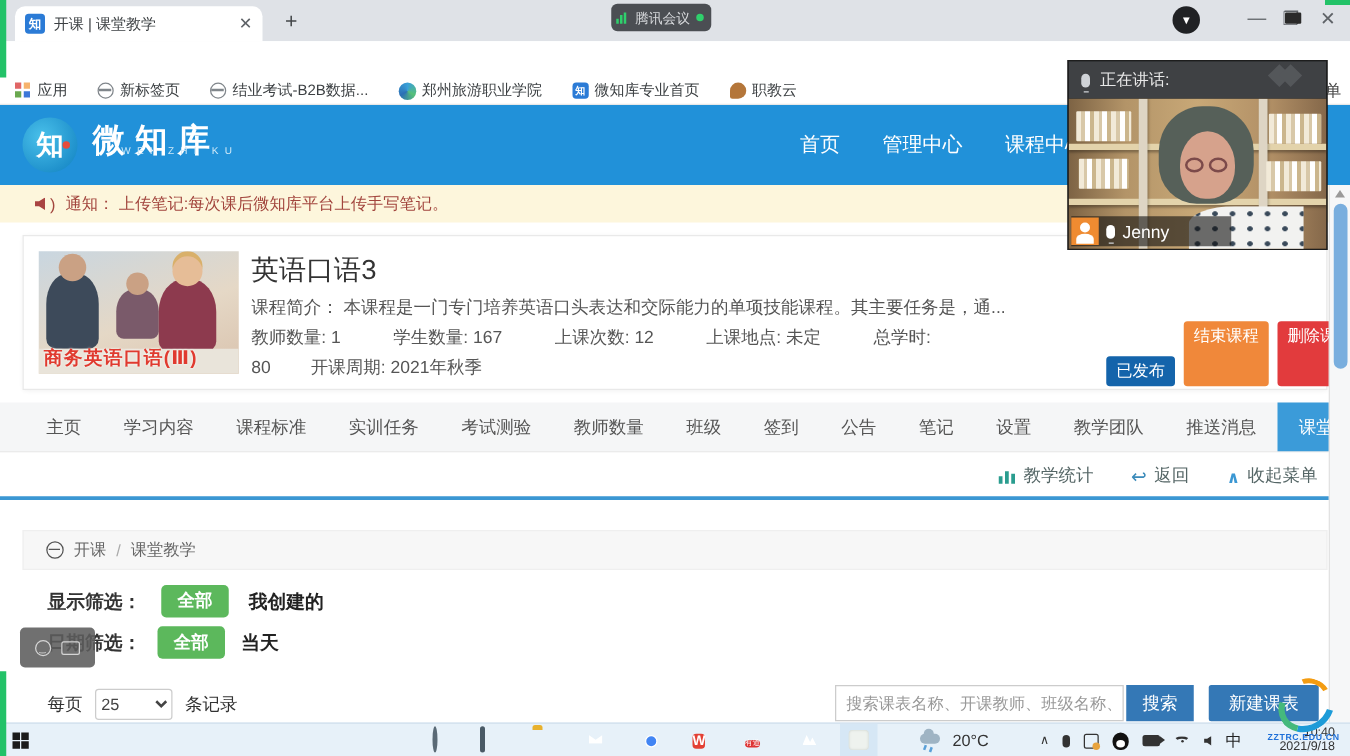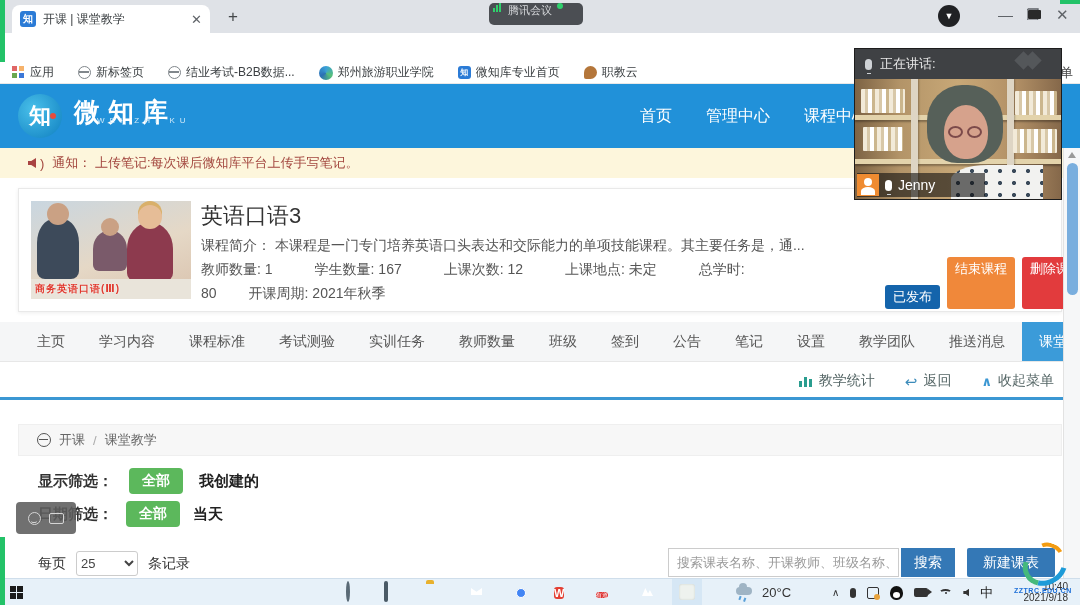--- a/index.html
+++ b/index.html
@@ -8,21 +8,21 @@
   #screen { position:relative; width:1080px; height:605px; background:#fff; overflow:hidden; }
   .abs { position:absolute; }
 
   
   .tabstrip { left:0; top:0; width:1080px; height:33px; background:#dfe2e7; }
   .tab { left:12px; top:5px; width:198px; height:28px; background:#fff; border-radius:8px 8px 0 0; display:flex; align-items:center; padding:0 8px; gap:7px; }
   .favicon-zhi { width:16px; height:16px; background:#2b7bd6; border-radius:3px; color:#fff; font-size:10px; font-weight:bold; display:flex; align-items:center; justify-content:center; flex:none; }
   .tab-title { font-size:12px; color:#3c4043; white-space:nowrap; overflow:hidden; flex:1; }
   .tab-close { font-size:13px; color:#5f6368; cursor:pointer; }
   .newtab { left:228px; top:7px; font-size:17px; color:#44474a; }
-  .meet-pill { left:489px; top:3px; width:94px; height:22px; background:#4b4e53; border-radius:5px; display:flex; gap:5px; padding:0 4px; }
+  .meet-pill { left:489px; top:3px; width:80px; height:22px; background:#4b4e53; border-radius:5px; display:flex; align-items:center; gap:5px; padding:0 4px; }
   .sig { width:10px; height:9px; display:flex; align-items:flex-end; gap:1px; }
   .sig i { display:block; width:2px; background:#2fd06c; }
   .meet-pill span { font-size:11px; color:#d7d9dc; }
   .gdot { width:6px; height:6px; border-radius:50%; background:#2fd06c; }
   .media-circle { left:938px; top:5px; width:22px; height:22px; background:#202124; border-radius:50%; color:#fff; font-size:9px; text-align:center; line-height:22px; }
   .winctl { top:6px; font-size:15px; color:#5f6368; }
   .share-green-tr { left:1060px; top:0; width:20px; height:4px; background:#23c268; }
   .share-green-l1 { left:0; top:0; width:5px; height:62px; background:#23c268; z-index:40; }
   .share-green-l2 { left:0; top:537px; width:5px; height:68px; background:#23c268; z-index:40; }
 
@@ -67,21 +67,21 @@
   
   .card { left:18px; top:188px; width:1044px; height:124px; background:#fff; border:1px solid #e9e9e9; box-shadow:0 1px 4px rgba(0,0,0,.07); }
   .cover { position:absolute; left:12px; top:12px; width:160px; height:98px; overflow:hidden; background:linear-gradient(160deg,#c9d6e0 0%,#e5d8c6 55%,#d9c2ad 100%); }
   .cover .p1 { position:absolute; left:6px; top:18px; width:42px; height:60px; background:#3d4a5a; border-radius:40% 40% 8px 8px; }
   .cover .p1::before { content:""; position:absolute; left:10px; top:-16px; width:22px; height:22px; border-radius:50%; background:#caa184; }
   .cover .p2 { position:absolute; right:18px; top:22px; width:46px; height:58px; background:#8d3a4e; border-radius:45% 45% 8px 8px; }
   .cover .p2::before { content:""; position:absolute; left:11px; top:-18px; width:24px; height:24px; border-radius:50%; background:#e6bd97; box-shadow:0 -4px 0 #d9b06a; }
   .cover .p3 { position:absolute; left:62px; top:30px; width:34px; height:40px; background:#7a5a6a; border-radius:45% 45% 6px 6px; }
   .cover .p3::before { content:""; position:absolute; left:8px; top:-13px; width:18px; height:18px; border-radius:50%; background:#caa184; }
   .cover .tbl { position:absolute; left:0; bottom:0; width:160px; height:20px; background:#e9e4da; }
-  .cover-cap { position:absolute; left:4px; bottom:3px; font-size:10px; font-weight:bold; color:#e03a2f; text-shadow:0 0 2px #fff; letter-spacing:1px; }
+  .cover-cap { position:absolute; left:4px; bottom:3px; font-size:15px; font-weight:bold; color:#e03a2f; text-shadow:0 0 2px #fff; letter-spacing:1px; }
   .course-title { position:absolute; left:182px; top:12px; font-size:22px; color:#333; }
   .course-desc { position:absolute; left:182px; top:48px; width:660px; font-size:14px; color:#555; white-space:nowrap; overflow:hidden; }
   .stats-line1 { position:absolute; left:182px; top:72px; font-size:14px; color:#555; display:flex; }
   .stats-line2 { position:absolute; left:182px; top:96px; font-size:14px; color:#555; display:flex; }
   .stat { margin-right:42px; white-space:nowrap; }
   .badges { position:absolute; left:866px; top:68px; display:flex; gap:7px; }
   .badge { font-size:13px; color:#fff; padding:3px 8px; border-radius:3px; white-space:nowrap; }
   .b-pub { background:#1464ab;margin-top:28px; } .b-fin { background:#f0883a; } .b-del { background:#e23b3d; }
 
   
@@ -318,22 +318,22 @@
       <span class="badge b-pub">已发布</span>
       <span class="badge b-fin">结束课程</span>
       <span class="badge b-del">删除课程</span>
     </div>
   </div>
 
   <div class="abs ctabs">
     <span class="ctab">主页</span>
     <span class="ctab">学习内容</span>
     <span class="ctab">课程标准</span>
+    <span class="ctab">实训任务</span>
     <span class="ctab">考试测验</span>
-    <span class="ctab">实训任务</span>
     <span class="ctab">教师数量</span>
     <span class="ctab">班级</span>
     <span class="ctab">签到</span>
     <span class="ctab">公告</span>
     <span class="ctab">笔记</span>
     <span class="ctab">设置</span>
     <span class="ctab">教学团队</span>
     <span class="ctab">推送消息</span>
     <span class="ctab active">课堂教学</span>
 

